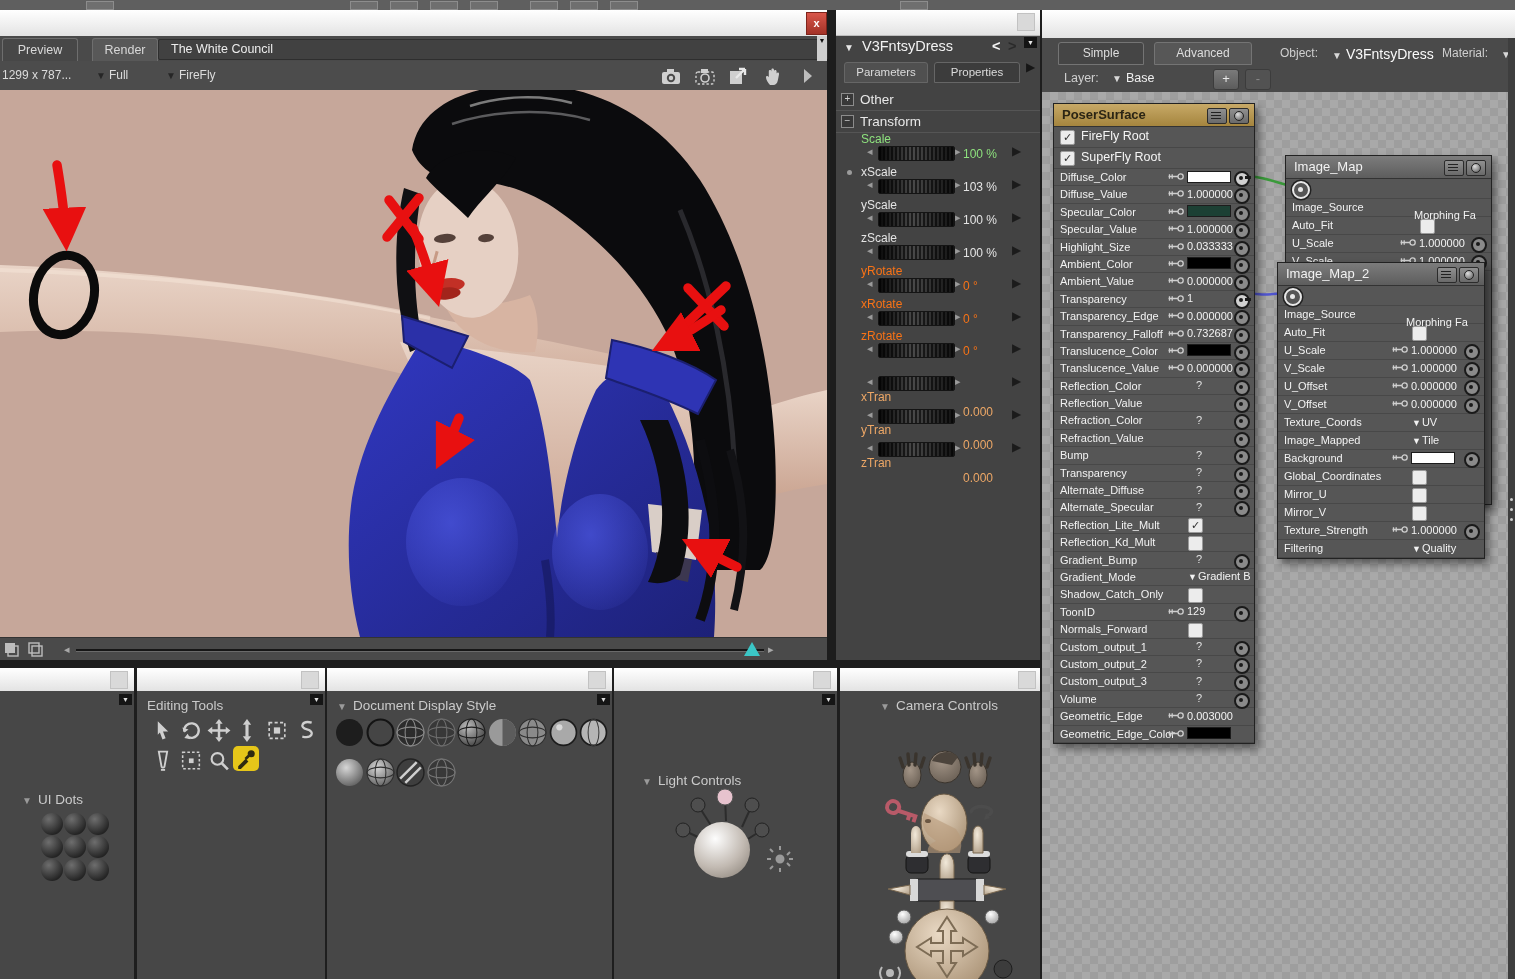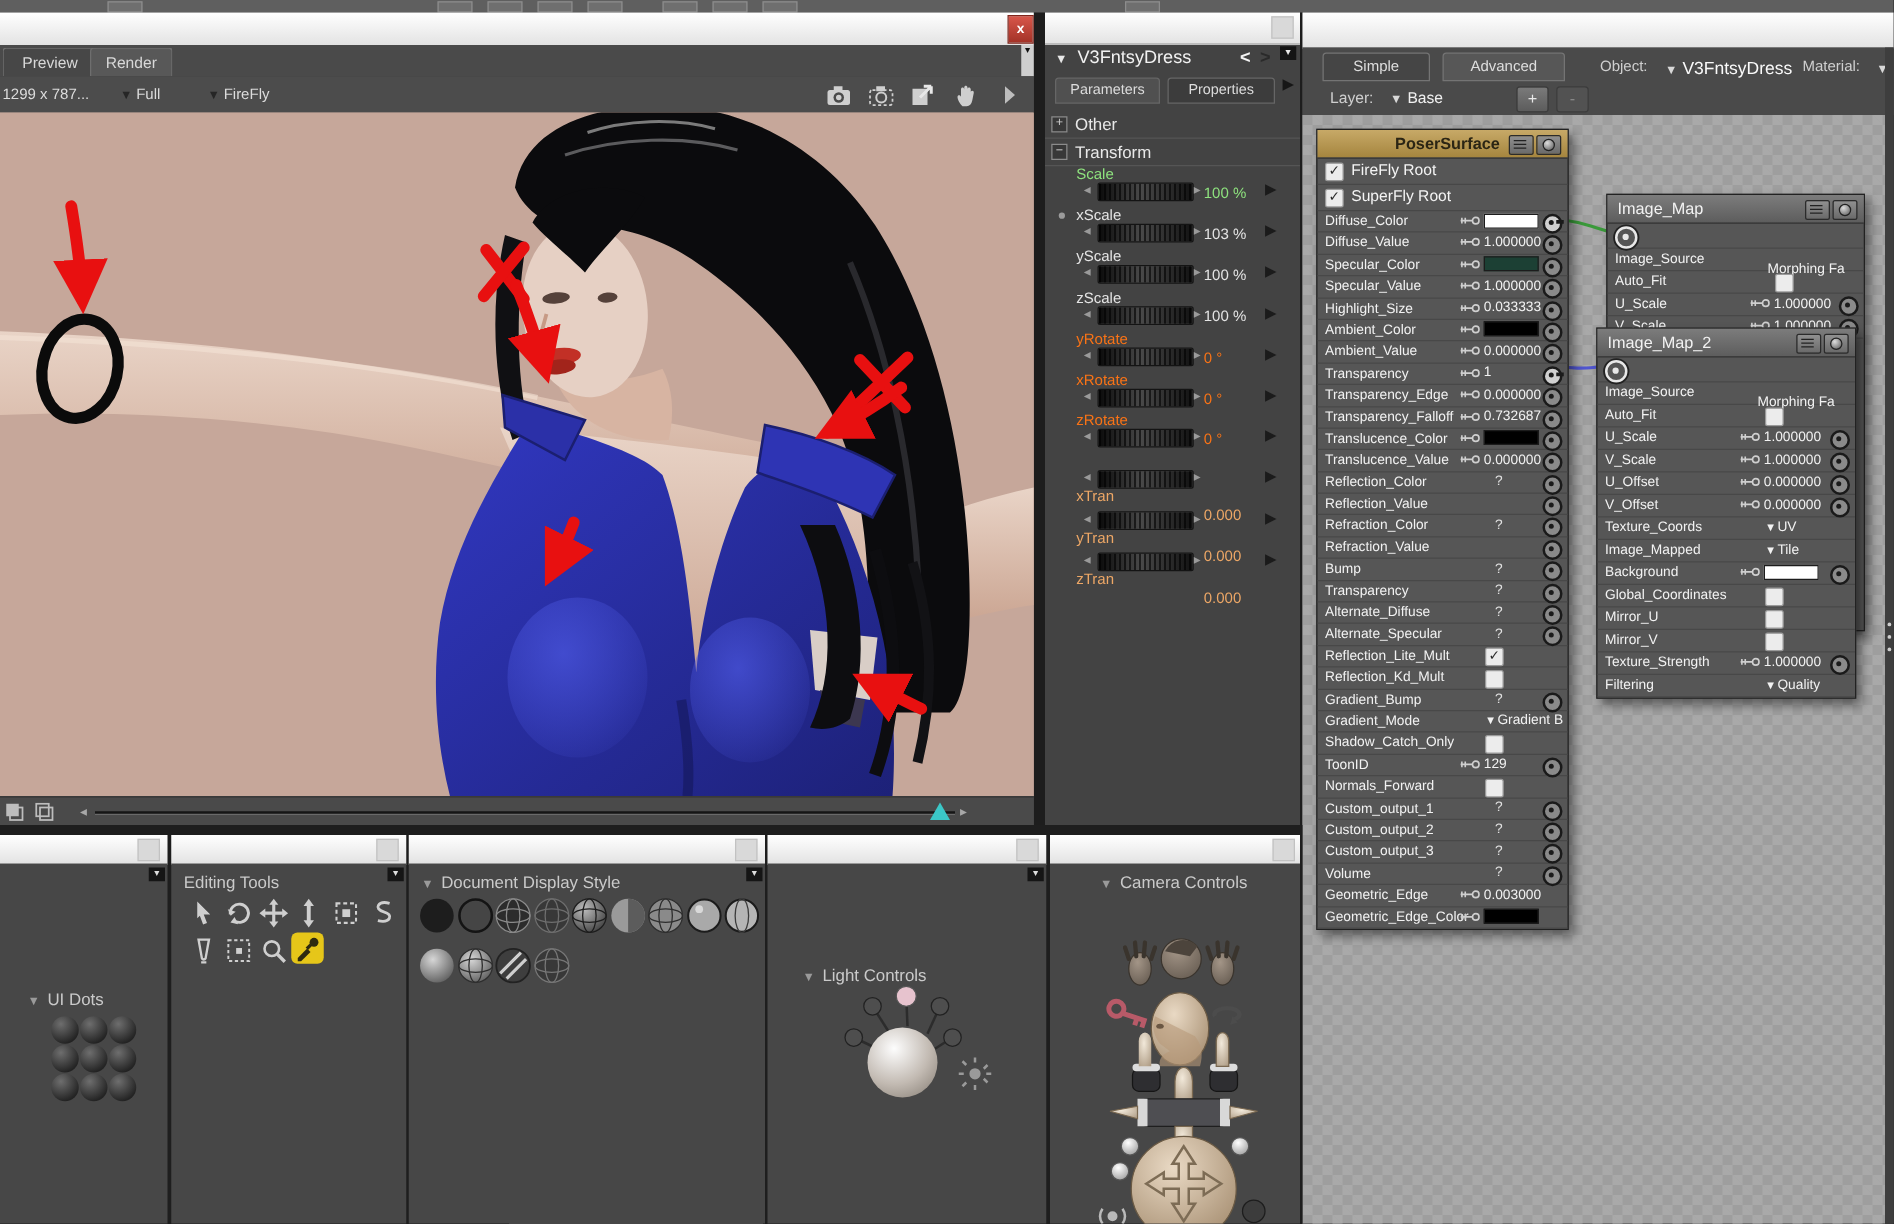--- a/index.html
+++ b/index.html
@@ -15,21 +15,21 @@
   .dockbox{position:absolute;width:16px;height:16px;background:#d9d9d9;border:1px solid #c2c2c2;}
   
   #vp{left:0;top:10px;width:827px;height:650px;background:#4c4c4c;}
   #vp-white{left:0;top:0;width:827px;height:26px;}
   #vp-close{left:806px;top:2px;width:19px;height:21px;background:linear-gradient(#d8564a,#a33227);
             border:1px solid #7e241b;color:#fff;font-size:11px;font-weight:bold;text-align:center;line-height:20px;}
   #vp-tabs{left:0;top:26px;width:827px;height:25px;background:#4a4a4a;border-bottom:1px solid #3a3a3a;}
   .vptab{position:absolute;top:2px;height:22px;border:1px solid #6e6e6e;border-bottom:none;
          border-radius:3px 3px 0 0;text-align:center;font-size:12.5px;color:#d8d8d8;line-height:22px;}
   #tab-preview{left:2px;width:74px;background:#474747;}
-  #tab-render{left:72px;width:64px;background:#585858;}
+  #tab-render{left:92px;width:64px;background:#585858;}
   #vp-titlefield{left:158px;top:3px;width:656px;height:19px;background:#414141;border:1px solid #2e2e2e;
                  border-radius:2px;color:#ececec;font-size:12.5px;line-height:19px;padding-left:12px;}
   #vp-sidebox{left:817px;top:0;width:10px;height:25px;background:#cfcfcf;color:#111;font-size:7px;text-align:center;line-height:10px;}
   #vp-info{left:0;top:51px;width:827px;height:29px;background:#4c4c4c;font-size:12px;color:#dcdcdc;}
   .dd-tri{color:#262626;font-size:10px;margin-right:3px;}
   .vp-info-item{position:absolute;top:7px;}
   #vp-icons{position:absolute;right:8px;top:3px;display:flex;gap:10px;}
   #vp-icons .vicon{width:24px;height:24px;}
   #vp-canvas{left:0;top:80px;width:827px;height:547px;background:#c6a79a;}
   #vp-scrub{left:0;top:627px;width:827px;height:23px;background:#4a4a4a;border-top:1px solid #333;}
@@ -80,21 +80,21 @@
   #btn-layer-minus{color:#8a8a8a;background:#525252;}
   #checker{left:0;top:82px;width:466px;height:887px;background-color:#9e9e9e;
     background-image:linear-gradient(45deg,#a9a9a9 25%,transparent 25%,transparent 75%,#a9a9a9 75%),
                      linear-gradient(45deg,#a9a9a9 25%,transparent 25%,transparent 75%,#a9a9a9 75%);
     background-size:16px 16px;background-position:0 0,8px 8px;overflow:hidden;}
   #mr-rightstrip{left:466px;top:28px;width:7px;height:941px;background:#3e3e3e;}
   .gripdot{position:absolute;left:2px;width:3px;height:3px;border-radius:50%;background:#cfcfcf;}
   
   .node{position:absolute;background:#565656;border:1px solid #222;box-shadow:4px 5px 8px rgba(0,0,0,.45);}
   .nhead{height:22px;line-height:22px;font-size:13px;padding-left:8px;position:relative;border-bottom:1px solid #333;}
-  .ps .nhead{background:linear-gradient(#c7a967,#a5853e);color:#27211078;color:#2b2514;font-weight:bold;text-align:center;}
+  .ps .nhead{background:linear-gradient(#c7a967,#a5853e);color:#27211078;color:#2b2514;font-weight:bold;}
   .im .nhead{background:linear-gradient(#7c7c7c,#5d5d5d);color:#f2f2f2;}
   .nhbtn{position:absolute;top:3.5px;width:18px;height:14px;background:linear-gradient(#909090,#6a6a6a);
          border:1px solid #2b2b2b;border-radius:2px;}
   .nhbtn.list{right:27px;} .nhbtn.ball{right:5px;}
   .nhbtn.list::before{content:"";position:absolute;left:3px;top:3px;width:10px;height:1.6px;background:#222;
         box-shadow:0 3px 0 #222,0 6px 0 #222;}
   .nhbtn.ball::before{content:"";position:absolute;left:4px;top:2.5px;width:8px;height:8px;border-radius:50%;
         border:1px solid #222;background:radial-gradient(circle at 35% 30%,#ddd,#555);}
   .ncheckrow{height:20px;position:relative;border-bottom:1px solid #474747;font-size:12.5px;color:#f4f4f4;}
   .ncheckrow .cb{left:6px;top:3px;}
@@ -154,20 +154,21 @@
     <span class="mini" style="left: 610px;"></span>
     <span class="mini" style="left: 900px;"></span>
   </div>
 
 <div class="abs" id="vp">
   <div class="abs dockstrip" id="vp-white"></div>
   <div class="abs" id="vp-close">x</div>
   <div class="abs" id="vp-tabs">
     <div class="vptab" id="tab-preview">Preview</div>
     <div class="vptab" id="tab-render">Render</div>
+    <div class="abs" id="vp-titlefield">The White Council</div>
     <div class="abs" id="vp-sidebox">▼</div>
   </div>
   <div class="abs" id="vp-info">
     <span class="vp-info-item" style="left:2px">1299 x 787...</span>
     <span class="vp-info-item" style="left:96px"><span class="dd-tri">▼</span><span>Full</span></span>
     <span class="vp-info-item" style="left:166px"><span class="dd-tri">▼</span><span>FireFly</span></span>
     <span id="vp-icons">
         <svg viewBox="0 0 24 24" class="vicon">
           <rect x="3" y="8" width="18" height="12" rx="2" fill="#cfcfcf"></rect>
           <rect x="8" y="5" width="7" height="4" fill="#cfcfcf"></rect>

